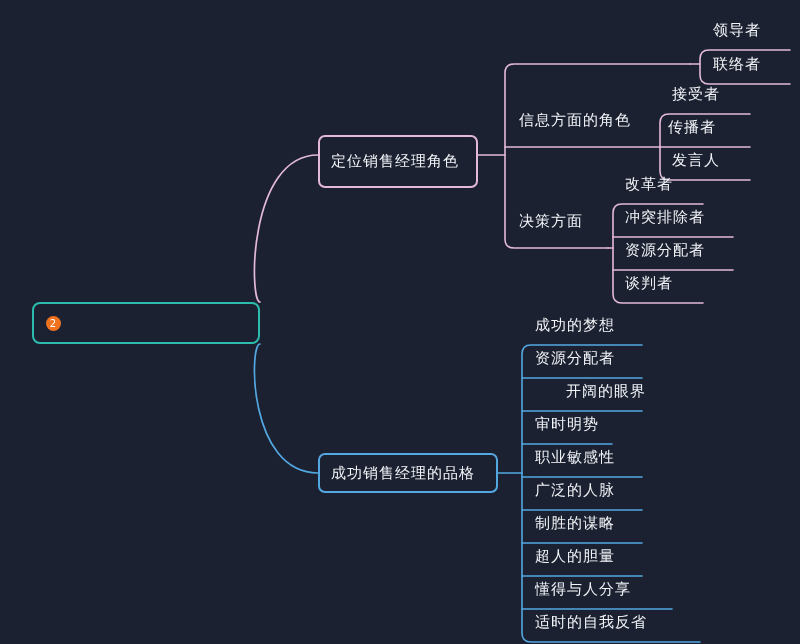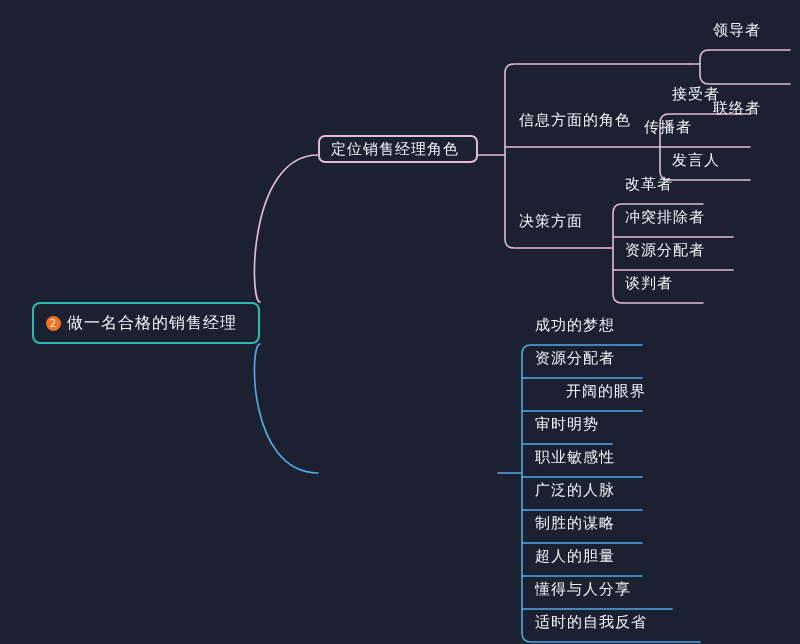--- a/index.html
+++ b/index.html
@@ -113,36 +113,38 @@
       <path d="M 522 444 H 612" fill="none" stroke="#53a8e2" stroke-width="1.6" stroke-linecap="round" stroke-linejoin="round"></path>
       <path d="M 522 477 H 642" fill="none" stroke="#53a8e2" stroke-width="1.6" stroke-linecap="round" stroke-linejoin="round"></path>
       <path d="M 522 510 H 642" fill="none" stroke="#53a8e2" stroke-width="1.6" stroke-linecap="round" stroke-linejoin="round"></path>
       <path d="M 522 543 H 642" fill="none" stroke="#53a8e2" stroke-width="1.6" stroke-linecap="round" stroke-linejoin="round"></path>
       <path d="M 522 576 H 642" fill="none" stroke="#53a8e2" stroke-width="1.6" stroke-linecap="round" stroke-linejoin="round"></path>
       <path d="M 522 609 H 672" fill="none" stroke="#53a8e2" stroke-width="1.6" stroke-linecap="round" stroke-linejoin="round"></path>
       <path d="M 498 473 H 522" fill="none" stroke="#53a8e2" stroke-width="1.6" stroke-linecap="round" stroke-linejoin="round"></path>
     </svg>
 <div class="node boxed root" style="left: 32px; top: 302px; width: 228px; height: 42px; border-color: rgb(44, 188, 174);">
       <span class="badge">2</span>
-      <span class="label">做一名合格的销售经理</span>
     </div>
-    <div class="node boxed lvl2-pink" style="left: 318px; top: 135px; width: 160px; height: 28px; border-color: rgb(227, 185, 216);">
+    <div class="node boxed lvl2-pink" style="left: 318px; top: 135px; width: 160px; height: 53px; border-color: rgb(227, 185, 216);">
       <span class="label">定位销售经理角色</span>
     </div>
     <div class="node plain" style="left: 713px; top: 23px;">领导者</div>
-    <div class="node plain" style="left: 713px; top: 57px; margin-top: 44px;">联络者</div>
+    <div class="node plain" style="left: 713px; top: 57px;">联络者</div>
     <div class="node plain" style="left: 519px; top: 113px;">信息方面的角色</div>
     <div class="node plain" style="left: 672px; top: 87px;">接受者</div>
-    <div class="node plain" style="left: 644px; top: 120px;">传播者</div>
+    <div class="node plain" style="left: 668px; top: 120px;">传播者</div>
     <div class="node plain" style="left: 672px; top: 153px;">发言人</div>
     <div class="node plain" style="left: 519px; top: 214px;">决策方面</div>
     <div class="node plain" style="left: 625px; top: 177px;">改革者</div>
     <div class="node plain" style="left: 625px; top: 210px;">冲突排除者</div>
     <div class="node plain" style="left: 625px; top: 243px;">资源分配者</div>
     <div class="node plain" style="left: 625px; top: 276px;">谈判者</div>
+    <div class="node boxed lvl2-blue" style="left: 318px; top: 453px; width: 180px; height: 40px; border-color: rgb(83, 168, 226);">
+      <span class="label">成功销售经理的品格</span>
+    </div>
     <div class="node plain" style="left: 535px; top: 318px;">成功的梦想</div>
     <div class="node plain" style="left: 535px; top: 351px;">资源分配者</div>
     <div class="node plain" style="left: 566px; top: 384px;">开阔的眼界</div>
     <div class="node plain" style="left: 535px; top: 417px;">审时明势</div>
     <div class="node plain" style="left: 535px; top: 450px;">职业敏感性</div>
     <div class="node plain" style="left: 535px; top: 483px;">广泛的人脉</div>
     <div class="node plain" style="left: 535px; top: 516px;">制胜的谋略</div>
     <div class="node plain" style="left: 535px; top: 549px;">超人的胆量</div>
     <div class="node plain" style="left: 535px; top: 582px;">懂得与人分享</div>
     <div class="node plain" style="left: 535px; top: 615px;">适时的自我反省</div>

